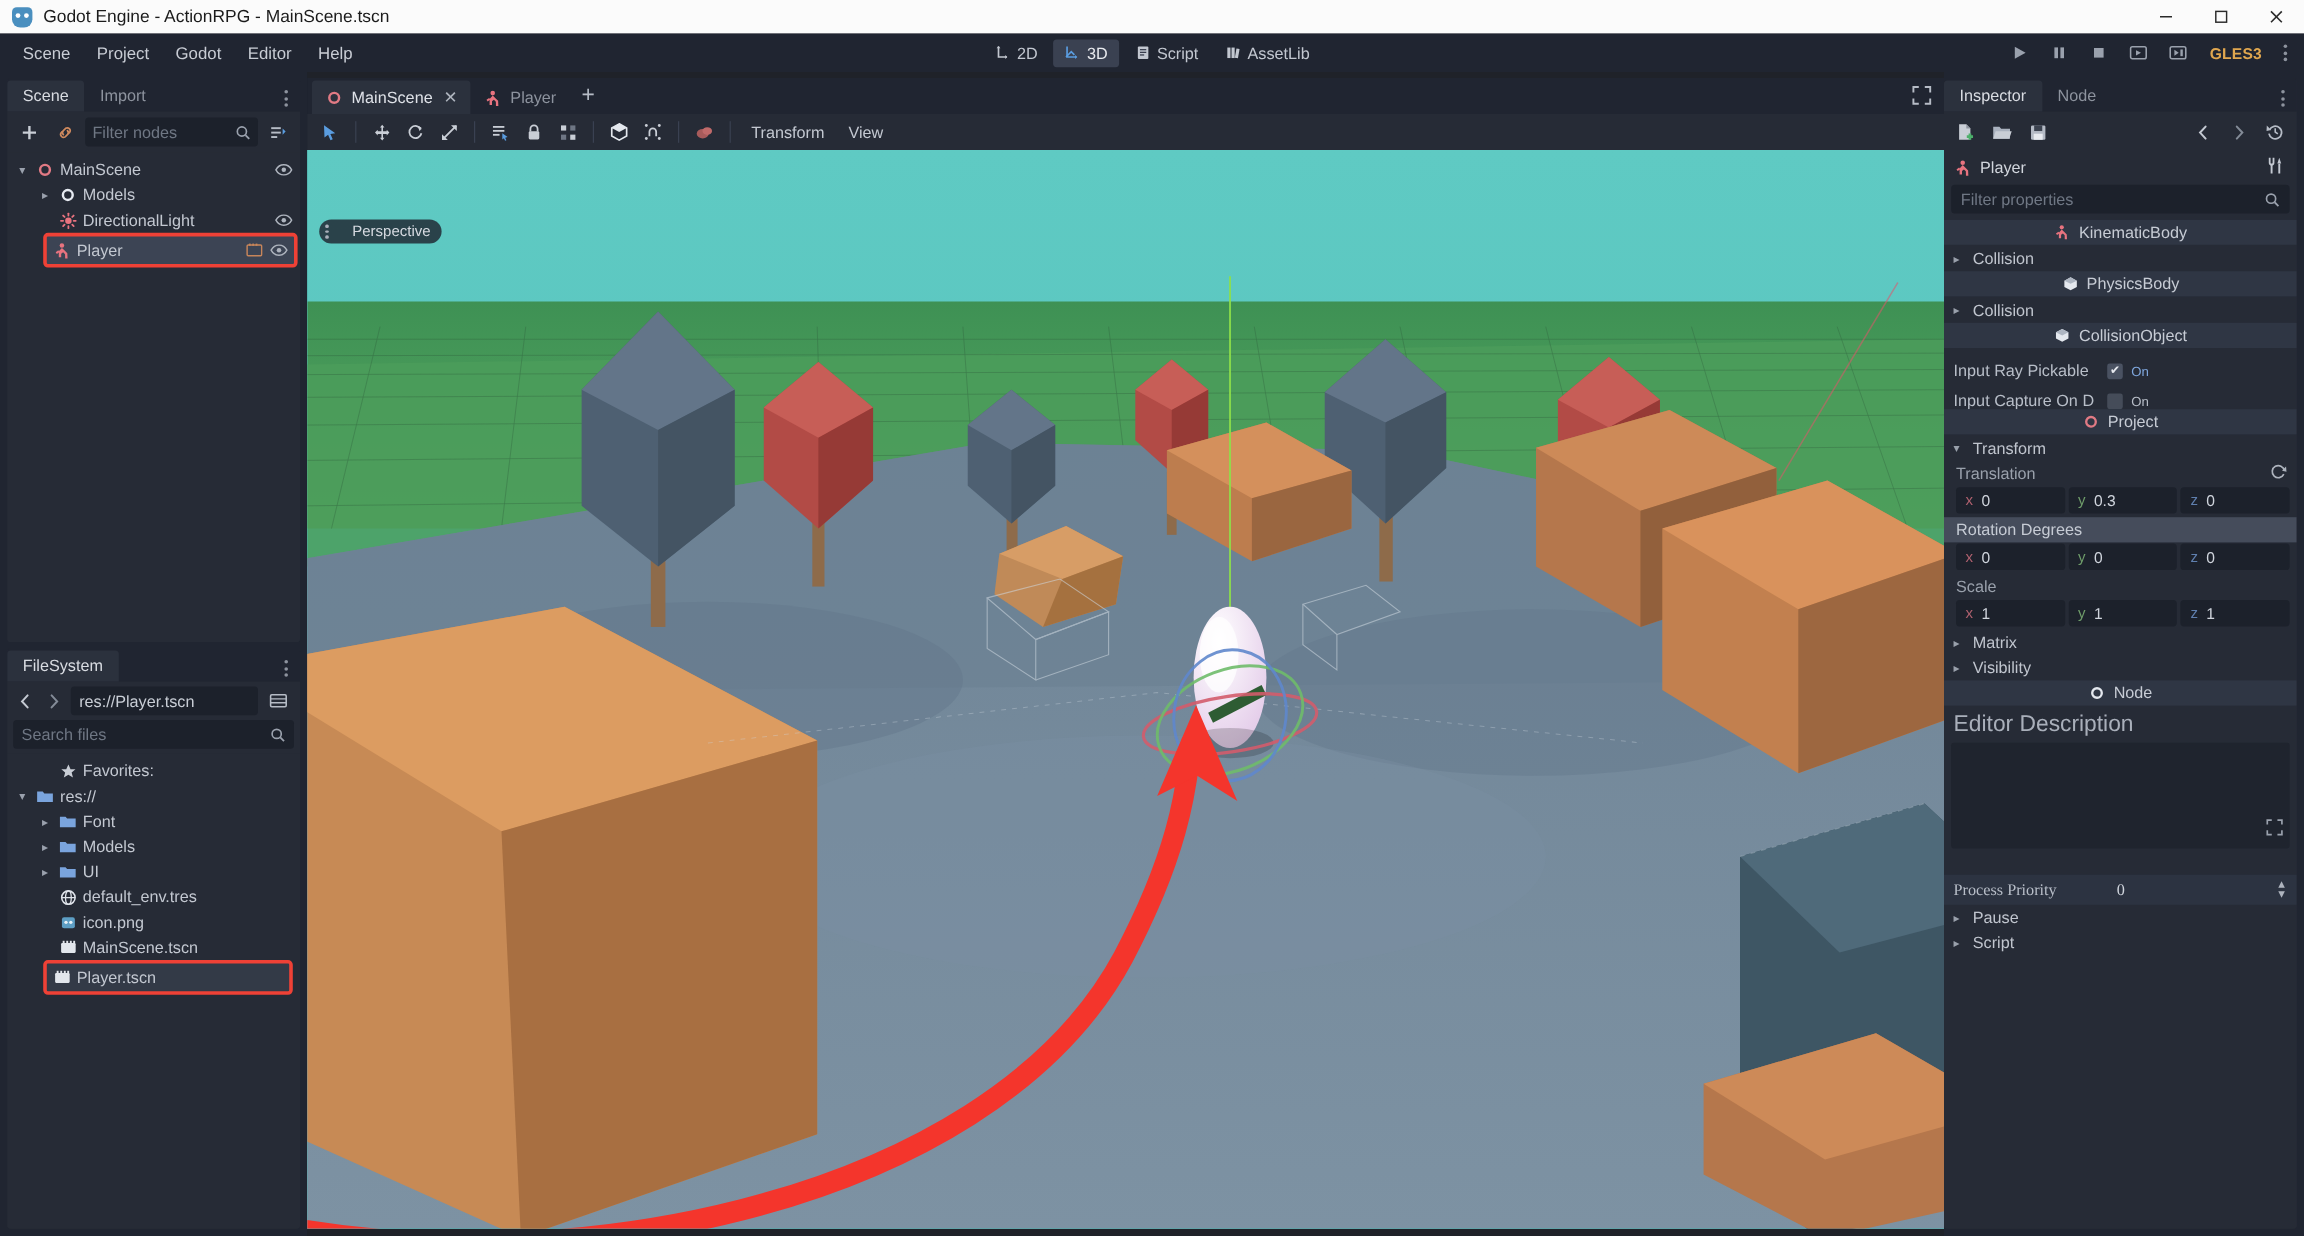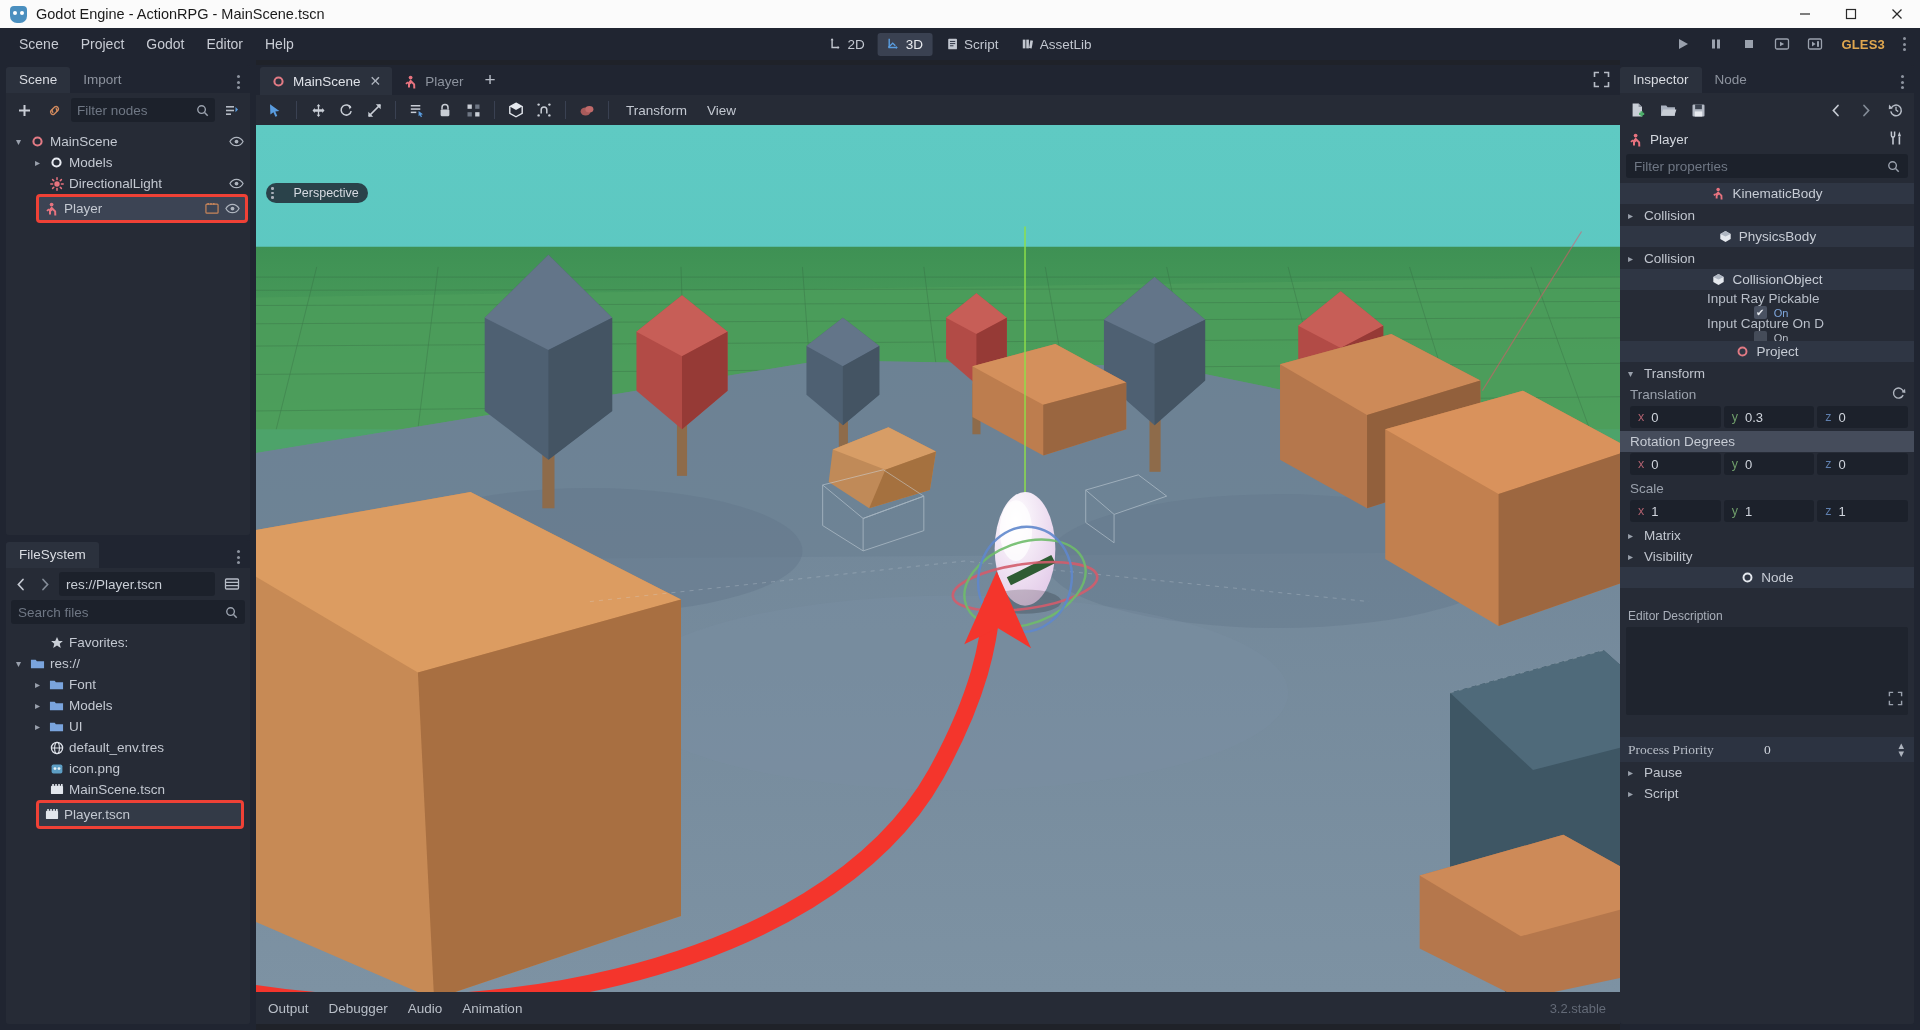--- a/index.html
+++ b/index.html
@@ -204,22 +204,22 @@
     height:21px; display:flex; align-items:center; justify-content:center; gap:6px;
     background:#2f3644; color:#c7ccd5; font-size:13.5px; margin-bottom:1px;
   }
   .sec-row {
     height:21px; display:flex; align-items:center; gap:6px; padding-left:8px;
     color:#c0c5ce; font-size:13.5px;
   }
   .arrow { color:#99a0ab; font-size:10px; width:10px; display:inline-block; }
 
   .prop-row {
-    height:25px; display:flex; align-items:center; padding-left:8px;
-    font-size:13.5px; color:#b8bec8;flex-direction:column;
+    height:25px; display:flex; align-items:flex-end; padding-left:8px;
+    font-size:13.5px; color:#b8bec8;
   }
   .prop-label { width:128px; flex:none; }
   .prop-check { display:flex; align-items:center; gap:7px; }
   .chk {
     width:13px; height:13px; border-radius:2px; background:#4a5262;
     display:flex; align-items:center; justify-content:center;
     color:#e7eaef; font-size:10px; line-height:1;
   }
   .chk.on { background:#4a5262; }
   .chk.off { background:#454c59; }
@@ -235,21 +235,21 @@
 
   .vec-row { display:flex; gap:3px; padding: 1px 6px 3px 10px; }
   .vec-field {
     flex:1; height:22px; background:#1c212b; border-radius:3px; display:flex;
     align-items:center; gap:7px; padding: 0 8px; font-size:13px; min-width:0;
   }
   .ax { font-size:12.5px; }
   .ax.x { color:#b0616f; } .ax.y { color:#6f9d6a; } .ax.z { color:#5f7fae; }
   .vec-val { color:#d0d5dd; }
 
-  .desc-label { padding: 20px 0 4px 8px; color:#a9afba; font-size:12px; }
+  .desc-label { padding: 4px 0 4px 8px; color:#a9afba; font-size:19px; }
   .desc-box {
     margin: 0 6px; height:88px; background:#1f242e; border-radius:2px; position:relative;
   }
   .desc-resize { position:absolute; right:5px; bottom:5px; color:#9aa1ad; }
 
   .pp-row {
     height:25px; display:flex; align-items:center; padding-left:8px; font-size:13.5px;
     color:#b8bec8; position:relative;font-family:Liberation Serif, serif;
   }
   .pp-value { color:#d0d5dd; margin-left: 8px; }
@@ -914,27 +914,20 @@
           </span>
         <span>Perspective</span>
       </div>
 
       <svg class="red-arrow" width="100%" height="100%" viewBox="0 0 1348 855" preserveAspectRatio="none">
         <path d="M-60 845 C 190 905, 560 840, 672 640 C 716 560, 724 510, 728 470" fill="none" stroke="#f4352c" stroke-width="17" stroke-linecap="round"></path>
         <path d="M700 512 L732 440 L766 516 L733 496 Z" fill="#f4352c"></path>
       </svg>
     </div>
 
-    <div class="vp-status">
-      <span class="bi">Output</span>
-      <span class="bi">Debugger</span>
-      <span class="bi">Audio</span>
-      <span class="bi">Animation</span>
-      <span class="version">3.2.stable</span>
-    </div>
   </div>
 
   <div class="dock-right">
     <div class="panel" style="flex:1;">
 
       <div class="panel-tabs">
         <div class="panel-tab active">Inspector</div>
         <div class="panel-tab">Node</div>
         <div class="kebab panel-kebab">
             <i></i>

